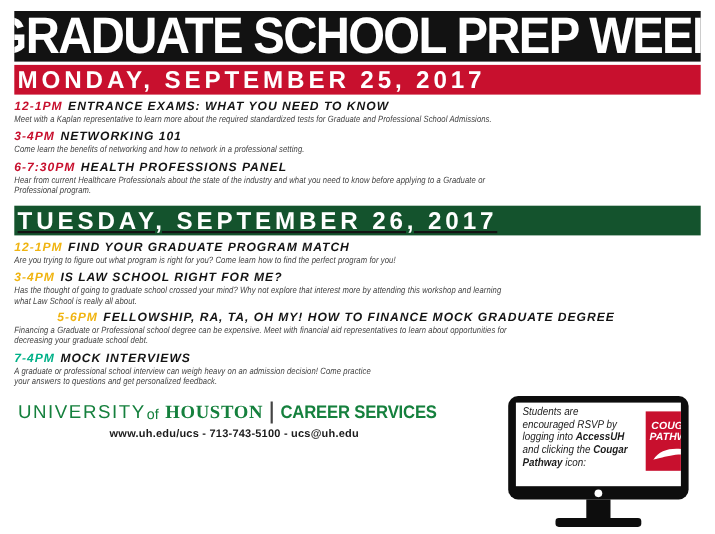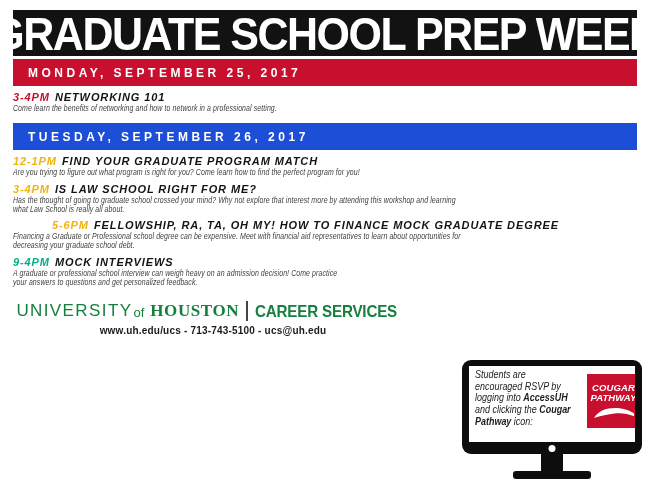--- a/index.html
+++ b/index.html
@@ -17,22 +17,22 @@
   }
   .subtitle{
     margin:3px 0 0 0;text-align:center;font-size:10.2px;font-weight:bold;color:#111;
     font-variant:small-caps;letter-spacing:.4px;white-space:nowrap;
   }
 
   
   .day-band{height:27px;display:flex;align-items:center;margin-top:10px;}
   .day-band.first{margin-top:3px;}
   .day-band .band-label{
-    color:#fff;font-weight:bold;font-size:12px;letter-spacing:3.5px;
-    padding-left:15px;white-space:nowrap;
+    color:#fff;font-weight:bold;font-size:22px;letter-spacing:3.5px;
+    padding-left:3px;white-space:nowrap;
   }
 
   
   .event{margin-top:6px;}
   .event-head{font-size:11px;line-height:11px;font-weight:bold;font-style:italic;letter-spacing:.9px;white-space:nowrap;}
   .event-time{margin-right:5px;}
   .event-title{color:#141414;}
   .desc{
     margin:1px 0 0 0;font-size:8.3px;font-style:italic;color:#3e3e3e;line-height:1.12;
     width:545px;transform:scaleX(0.84);transform-origin:0 0;letter-spacing:.1px;
@@ -43,21 +43,21 @@
   .footer{margin-top:14px;width:400px;text-align:center;}
   .logo-line{display:flex;align-items:center;justify-content:center;color:#15803d;}
   .logo-university{font-size:17px;font-weight:400;letter-spacing:1.4px;}
   .logo-of{font-size:13px;font-weight:400;margin:2px 0 0 1px;}
   .logo-houston{font-size:17px;font-weight:bold;letter-spacing:.6px;margin-left:6px;font-family:Liberation Serif, serif;}
   .logo-divider{width:2px;height:20px;background:#444;margin:0 7px;}
   .logo-division{font-size:16.5px;font-weight:bold;letter-spacing:-.2px;transform:scaleX(.92);transform-origin:0 50%;white-space:nowrap;}
   .contact-line{font-size:10px;font-weight:bold;margin-top:4px;letter-spacing:.2px;color:#1b1b1b;}
 
   
-  .monitor{position:absolute;left:462px;top:360px;width:180px;}
+  .monitor{position:absolute;left:462px;top:360px;width:164px;}
   .bezel{background:#0d0d0d;border-radius:9px;padding:6px 7px 12px 7px;position:relative;}
   .screen{background:#ffffff;height:76px;display:flex;overflow:hidden;}
   .screen-msg{
     flex:none;width:112px;margin:3px 0 0 6px;font-size:10.3px;font-style:italic;
     color:#1c1c1c;line-height:1.13;transform:scaleX(.87);transform-origin:0 0;
   }
   .badge{
     width:53px;height:54px;background:#C8102E;margin:8px 1px 0 0;flex:none;
     display:flex;flex-direction:column;align-items:center;justify-content:center;
     color:#fff;font-style:italic;font-weight:bold;font-size:9.5px;line-height:1.08;letter-spacing:.1px;
@@ -76,28 +76,40 @@
     <h1 class="main-title">GRADUATE SCHOOL PREP WEEK</h1>
   </header>
 
 
   <section class="day day0">
     <div class="day-band first" style="background-color: rgb(200, 16, 46);">
       <span class="band-label">MONDAY, SEPTEMBER 25, 2017</span>
     </div>
     <div class="event">
       <div class="event-head">
+        <span class="event-time" style="color: rgb(200, 16, 46);">12-1PM</span><span class="event-title">ENTRANCE EXAMS: WHAT YOU NEED TO KNOW</span>
+      </div>
+      <p class="desc">Meet with a Kaplan representative to learn more about the required standardized tests for Graduate and Professional School Admissions.</p>
+    </div>
+    <div class="event">
+      <div class="event-head">
         <span class="event-time" style="color: rgb(200, 16, 46);">3-4PM</span><span class="event-title">NETWORKING 101</span>
       </div>
       <p class="desc">Come learn the benefits of networking and how to network in a professional setting.</p>
     </div>
+    <div class="event">
+      <div class="event-head">
+        <span class="event-time" style="color: rgb(200, 16, 46);">6-7:30PM</span><span class="event-title">HEALTH PROFESSIONS PANEL</span>
+      </div>
+      <p class="desc">Hear from current Healthcare Professionals about the state of the industry and what you need to know before applying to a Graduate or Professional program.</p>
+    </div>
   </section>
 
   <section class="day day1">
-    <div class="day-band" style="background-color: #1d4ed8;">
+    <div class="day-band" style="background-color: #14532d; text-decoration: underline;">
       <span class="band-label">TUESDAY, SEPTEMBER 26, 2017</span>
     </div>
     <div class="event">
       <div class="event-head">
         <span class="event-time" style="color: rgb(240, 180, 17);">12-1PM</span><span class="event-title">FIND YOUR GRADUATE PROGRAM MATCH</span>
       </div>
       <p class="desc">Are you trying to figure out what program is right for you? Come learn how to find the perfect program for you!</p>
     </div>
     <div class="event">
       <div class="event-head">
@@ -109,21 +121,21 @@
       <div class="event-head">
         <span class="event-time" style="color: rgb(240, 180, 17); margin-left: 39px;">5-6PM</span><span class="event-title">FELLOWSHIP, RA, TA, OH MY! HOW TO FINANCE MOCK GRADUATE DEGREE</span>
       </div>
       <p class="desc">Financing a Graduate or Professional school degree can be expensive. Meet with financial aid representatives to learn about opportunities for decreasing your graduate school debt.</p>
     </div>
   </section>
 
   <section class="day day2">
     <div class="event">
       <div class="event-head">
-        <span class="event-time" style="color: rgb(0, 177, 136);">9-4PM</span><span class="event-title">MOCK INTERVIEWS</span>
+        <span class="event-time" style="color: rgb(0, 177, 136);">7-4PM</span><span class="event-title">MOCK INTERVIEWS</span>
       </div>
       <p class="desc">A graduate or professional school interview can weigh heavy on an admission decision! Come practice your answers to questions and get personalized feedback.</p>
     </div>
   </section>
 
   <footer class="footer">
     <div class="logo-line">
       <span class="logo-university">UNIVERSITY</span>
         <span class="logo-of">of</span>
       <span class="logo-houston">HOUSTON</span>

